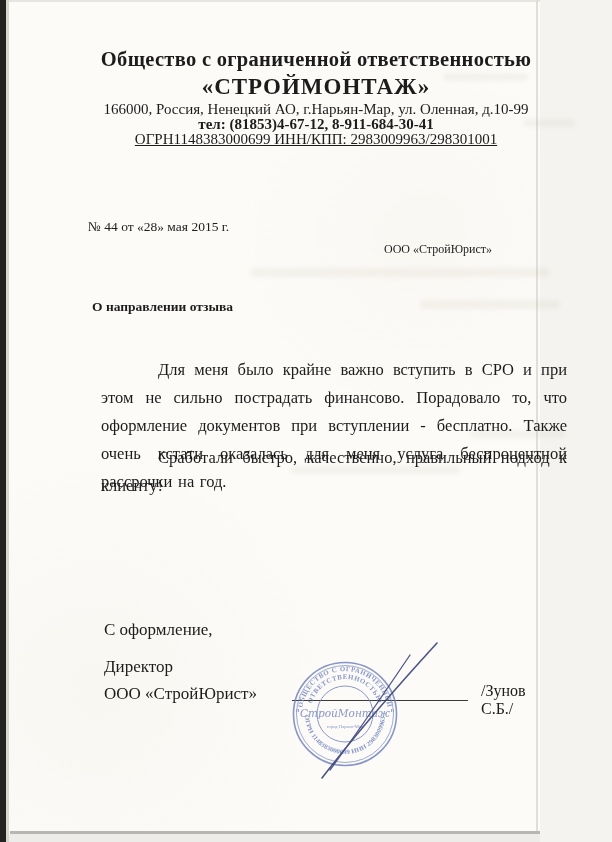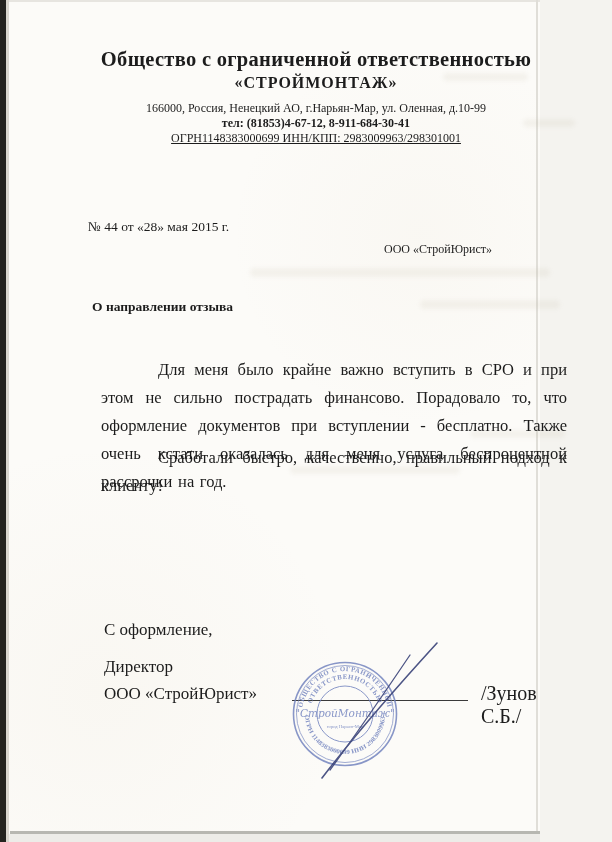--- a/index.html
+++ b/index.html
@@ -22,41 +22,41 @@
   .edge-top{position:absolute;left:9px;right:0;top:0;height:2px;background:#e7e5e0;}
   .edge-right{position:absolute;right:2px;top:0;bottom:0;width:2px;background:#e0ded8;}
   .edge-bottom-line{position:absolute;left:10px;right:0;top:831px;height:3px;background:#b7b7b1;}
   .edge-bottom-fill{position:absolute;left:9px;right:0;top:834px;bottom:0;background:#edece8;}
   
   .ghost{position:absolute;background:#b3a98f;opacity:.11;filter:blur(2px);border-radius:4px;}
   
   .org-type{position:absolute;left:36px;width:560px;top:48px;text-align:center;
     font-size:20.5px;font-weight:bold;letter-spacing:.3px;}
   .org-name{position:absolute;left:36px;width:560px;top:74px;text-align:center;
-    font-size:16px;font-weight:bold;letter-spacing:1px;}
-  .hdr-line{position:absolute;left:36px;width:560px;text-align:center;font-size:12px;}
+    font-size:23px;font-weight:bold;letter-spacing:1px;}
+  .hdr-line{position:absolute;left:36px;width:560px;text-align:center;font-size:15px;}
   .addr{top:101px;}
   .tel{top:116px;font-weight:bold;}
   .ogrn{top:131px;text-decoration:underline;}
   
   .ref-number{position:absolute;left:88px;top:219px;font-size:13.5px;}
   .addressee{position:absolute;right:48px;top:242px;font-size:12px;}
   .subject{position:absolute;left:92px;top:299px;font-size:13.5px;font-weight:bold;}
   
   .body-p{position:absolute;left:101px;width:466px;margin:0;
     font-size:16.5px;line-height:28px;text-align:justify;text-indent:57px;
     word-spacing:1.5px;}
   .p1{top:338px;margin-top:18px;}
   .p2{top:444px;}
   
   .closing{position:absolute;left:104px;top:620px;font-size:17px;}
   .sig-title{position:absolute;left:104px;top:657px;font-size:17px;}
   .sig-company{position:absolute;left:104px;top:684px;font-size:17px;}
   .sig-line{position:absolute;left:292px;top:700px;width:176px;height:1.4px;background:#3a3a3a;}
-  .sig-name{position:absolute;left:481px;top:682px;font-size:20px;}
+  .sig-name{position:absolute;left:481px;top:682px;font-size:16px;}
   .stamp-svg{position:absolute;left:284px;top:653px;opacity:.82;}
   .pen-svg{position:absolute;left:300px;top:630px;opacity:.9;}
 </style>
 </head>
 <body>
 
 <div class="scan">
 
   <div class="edge-left"></div>
   <div class="edge-left-strip"></div>

